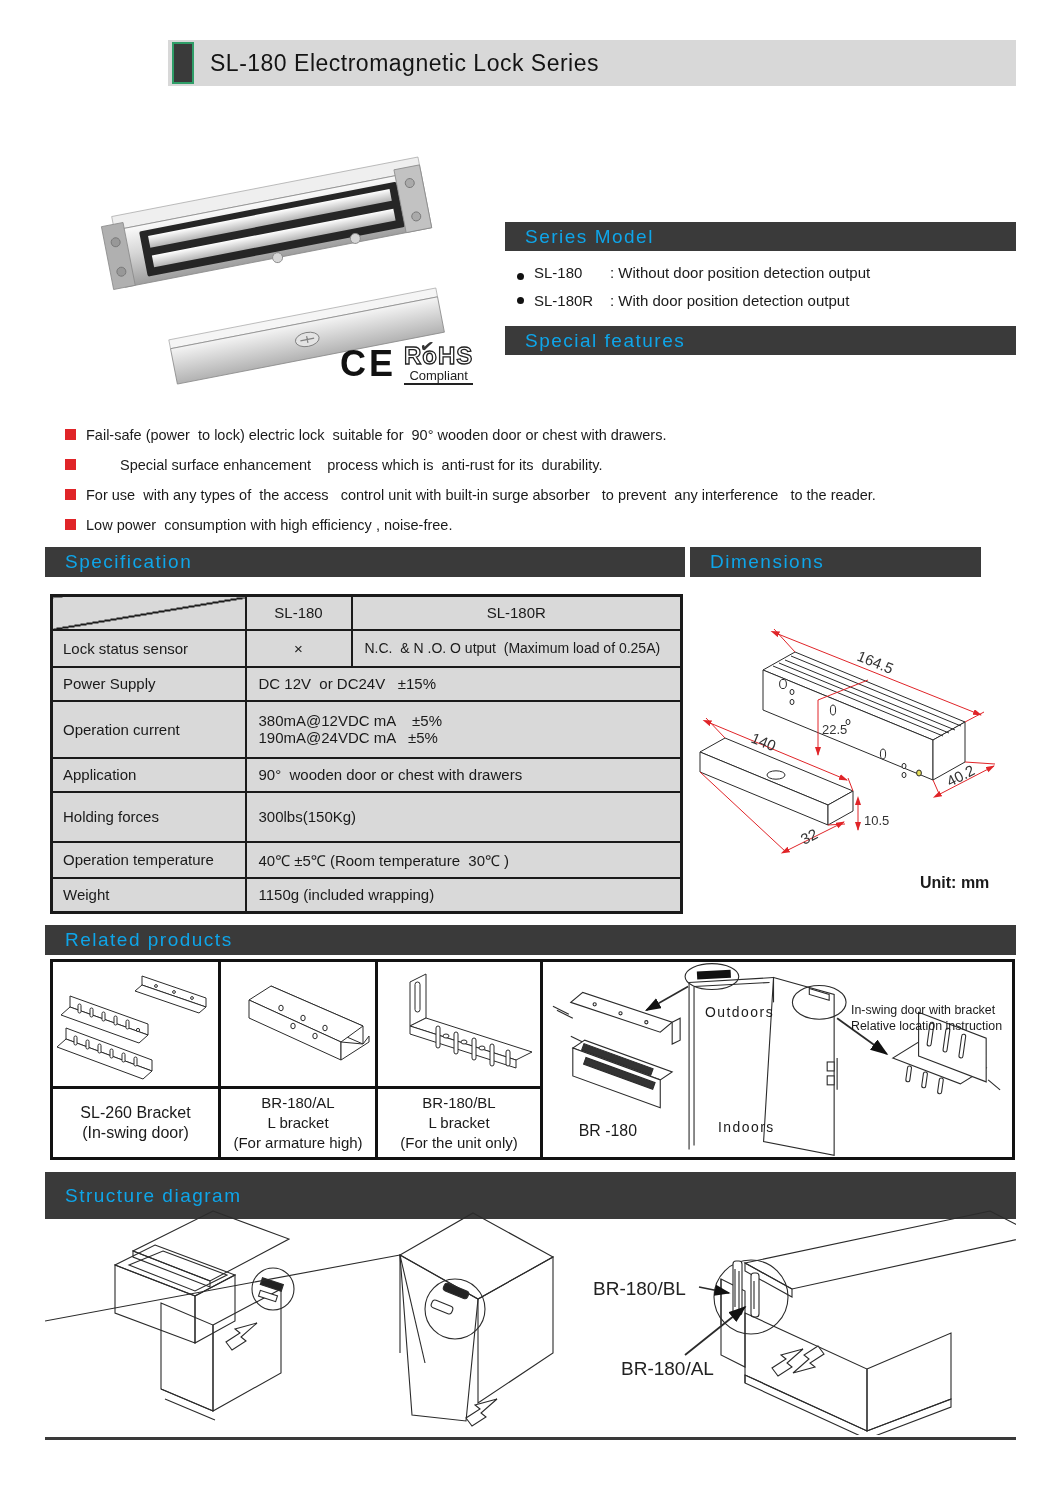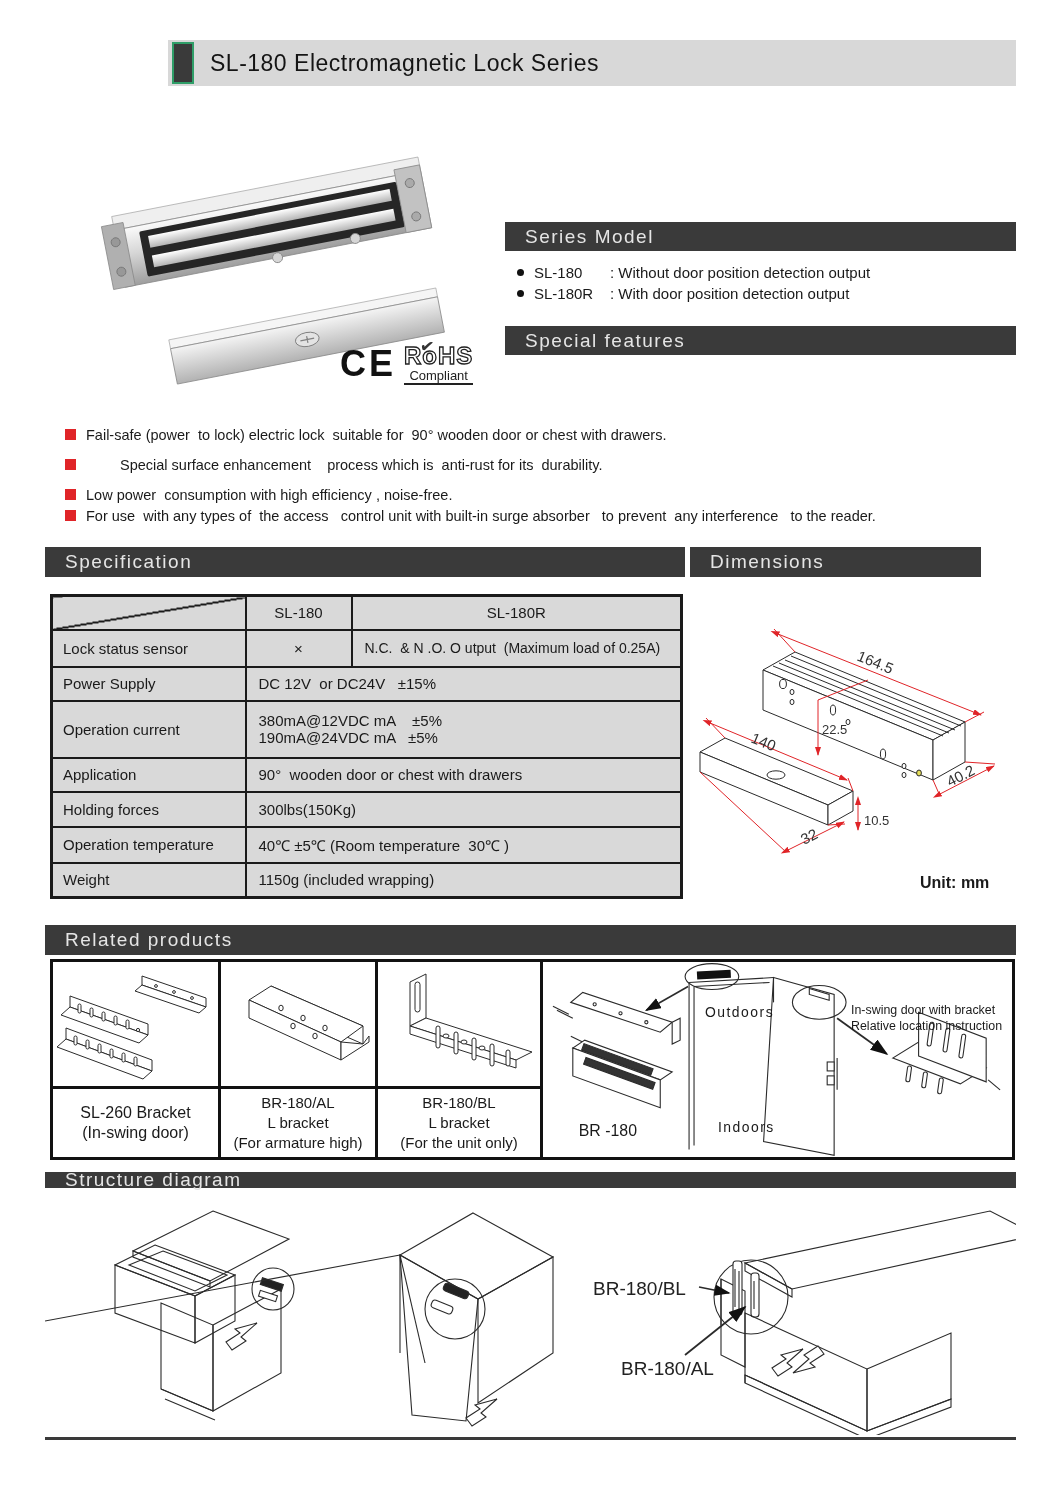--- a/index.html
+++ b/index.html
@@ -3,21 +3,21 @@
 <meta charset="utf-8">
 <style>
   * { margin:0; padding:0; box-sizing:border-box; }
   html,body { background:#fff; }
   body { font-family:"Liberation Sans", sans-serif; color:#1a1a1a; }
   .page { position:relative; width:1060px; height:1497px; background:#ffffff; overflow:hidden; }
   .abs { position:absolute; }
   .pre { white-space:pre-wrap; }
 
   
-  .bar { background:#3a3a3a; color:#e5e5e5; font-size:19px; letter-spacing:1.5px; padding-left:20px; display:flex; align-items:center; }
+  .bar { background:#3a3a3a; color:#0ea5e9; font-size:19px; letter-spacing:1.5px; padding-left:20px; display:flex; align-items:center; }
 
   
   .title-bar { left:168px; top:40px; width:848px; height:46px; background:#d8d8d8; }
   .title-block { left:172px; top:42px; width:22px; height:42px; background:#3a3a3a; border:2px solid #2f9e68; }
   .title-text { left:210px; top:40px; height:46px; line-height:46px; font-size:23px; color:#141414; letter-spacing:0.5px; }
 
   
   .dot { width:7px; height:7px; border-radius:50%; background:#111; margin-top:7px; flex:0 0 auto; }
   .redsq { width:11px; height:11px; background:#e02428; margin-top:4px; flex:0 0 auto; }
   .lrow { display:flex; gap:10px; font-size:15px; line-height:21px; }
@@ -100,48 +100,48 @@
     <span style="font-size:36px;font-weight:bold;letter-spacing:3px;color:#111;">CE</span>
     <span style="position:relative;display:inline-block;text-align:center;">
       <span style="font-size:24px;font-weight:bold;letter-spacing:1px;color:#fff;-webkit-text-stroke:1.3px #222;display:block;line-height:24px;">RoHS</span>
       <span style="position:absolute;left:16px;top:-8px;font-size:17px;color:#333;transform:rotate(8deg);">✔</span>
       <span style="display:block;font-size:13px;color:#222;border-bottom:2px solid #222;line-height:15px;">Compliant</span>
     </span>
   </div>
 
   <div class="abs bar" style="left:505px;top:222px;width:511px;height:29px;">Series Model</div>
   <div class="abs" style="left:517px;top:262px;width:500px;">
-    <div class="lrow" style="">
+    <div class="lrow" style="margin-bottom:7px;align-items:center;">
       <span class="dot"></span>
       <span><span class="model-name">SL-180</span><span>: Without door position detection output</span></span>
     </div>
     <div class="lrow">
       <span class="dot"></span>
       <span><span class="model-name">SL-180R</span><span>: With door position detection output</span></span>
     </div>
   </div>
 
   <div class="abs bar" style="left:505px;top:326px;width:511px;height:29px;">Special features</div>
 
   <div class="abs" style="left:65px;top:425px;width:965px;">
     <div class="lrow" style="margin-bottom:9px;">
       <span class="redsq"></span>
       <span class="pre" style="font-size:14.5px">Fail-safe (power  to lock) electric lock  suitable for  90° wooden door or chest with drawers.</span>
     </div>
     <div class="lrow" style="margin-bottom:9px;gap:44px;">
       <span class="redsq"></span>
       <span class="pre" style="font-size:14.5px">Special surface enhancement    process which is  anti-rust for its  durability.</span>
     </div>
+    <div class="lrow" style="margin-bottom:9px;">
+      <span class="redsq"></span>
+      <span class="pre" style="font-size:14.5px">For use  with any types of  the access   control unit with built-in surge absorber   to prevent  any interference   to the reader.</span>
+    </div>
     <div class="lrow">
       <span class="redsq"></span>
       <span class="pre" style="font-size:14.5px">Low power  consumption with high efficiency , noise-free.</span>
-    </div>
-    <div class="lrow" style="margin-bottom:9px;">
-      <span class="redsq"></span>
-      <span class="pre" style="font-size:14.5px">For use  with any types of  the access   control unit with built-in surge absorber   to prevent  any interference   to the reader.</span>
     </div>
   </div>
 
   <div class="abs bar" style="left:45px;top:547px;width:640px;height:30px;">Specification</div>
   <div class="abs bar" style="left:690px;top:547px;width:291px;height:30px;">Dimensions</div>
 
   <table class="abs spec" style="left:50px;top:594px;width:630px;">
     <colgroup>
         <col style="width:194px">
         <col style="width:106px">
@@ -166,21 +166,21 @@
       <td class="lab">Operation current</td>
       <td class="val" colspan="2">
         <div class="pre">380mA@12VDC mA    ±5%</div>
         <div class="pre">190mA@24VDC mA   ±5%</div>
       </td>
     </tr>
     <tr style="height:34px">
       <td class="lab">Application</td>
       <td class="val pre" colspan="2">90°  wooden door or chest with drawers</td>
     </tr>
-    <tr style="height:35px">
+    <tr style="height:50px">
       <td class="lab">Holding forces</td>
       <td class="val pre" colspan="2">300lbs(150Kg)</td>
     </tr>
     <tr style="height:36px">
       <td class="lab">Operation temperature</td>
       <td class="val pre" colspan="2">40℃ ±5℃ (Room temperature  30℃ )</td>
     </tr>
     <tr style="height:35px">
       <td class="lab">Weight</td>
       <td class="val pre" colspan="2">1150g (included wrapping)</td>
@@ -388,21 +388,21 @@
     </div>
     <div class="rel-cell rel-lab">
       <div>
         <div>BR-180/BL</div>
         <div>L bracket</div>
         <div>(For the unit only)</div>
       </div>
     </div>
   </div>
 
-  <div class="abs bar" style="left:45px;top:1172px;width:971px;height:16px;">Structure diagram</div>
+  <div class="abs bar" style="left:45px;top:1172px;width:971px;height:47px;">Structure diagram</div>
 
   <svg class="abs" style="left:45px;top:1203px;" width="971" height="232" viewBox="0 0 971 232">
     <defs>
       <marker id="arrK" markerWidth="12" markerHeight="10" refX="9" refY="3.5" orient="auto">
         <path d="M0,0 L10,3.5 L0,7 Z" fill="#111"></path>
       </marker>
     </defs>
 
     <g stroke="#2b2b2b" stroke-width="1.1" fill="none">
       <polygon points="168,8 244,36 165,78 88,48"></polygon>

